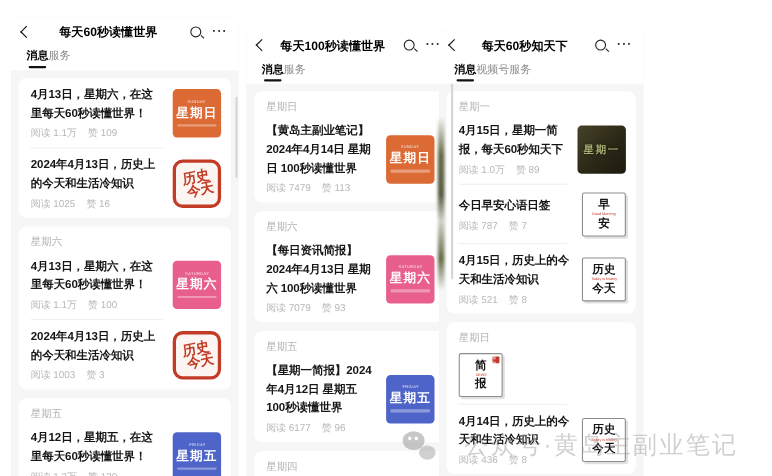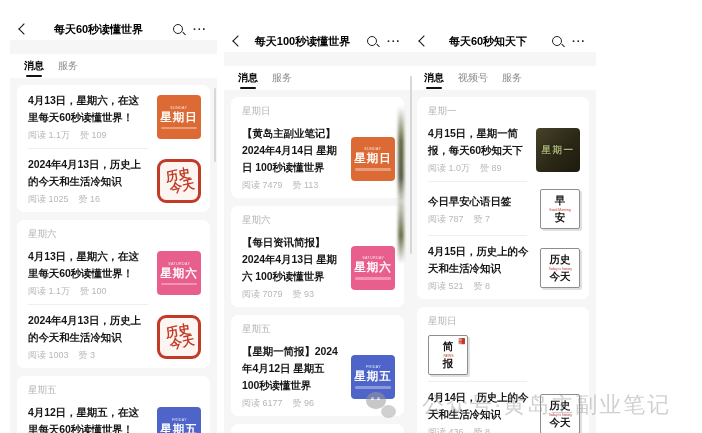--- a/index.html
+++ b/index.html
@@ -1,33 +1,33 @@
 <!DOCTYPE html>
 <html><head>
 <meta charset="utf-8">
 <style>
   html,body{margin:0;padding:0;background:#fff;}
   #stage{position:relative;width:702px;height:433px;overflow:hidden;background:#ffffff;
          font-family:"Liberation Sans","DejaVu Sans",sans-serif;}
   .panel{position:absolute;bottom:0;background:#f6f6f6;overflow:hidden;}
   .p0{left:10px;top:16px;width:207px;}
   .p1{left:224px;top:28px;width:187px;}
-  .p2{left:410px;top:28px;width:186px;}
+  .p2{left:399px;top:28px;width:186px;}
   .phead{background:#fff;display:flex;align-items:center;padding:4px 10px 2px 10px;height:18px;}
   .chev{width:7px;height:7px;border-left:1.6px solid #111;border-bottom:1.6px solid #111;
         transform:rotate(45deg);flex:0 0 auto;}
   .p-title{flex:1;text-align:center;font-size:11px;font-weight:bold;color:#000;
            white-space:nowrap;overflow:hidden;}
   .mag{position:relative;width:8px;height:8px;border:1.3px solid #222;border-radius:50%;
        margin:0 10px 0 4px;flex:0 0 auto;}
   .mag::after{content:"";position:absolute;width:4px;height:1.3px;background:#222;
        right:-3.5px;bottom:-1px;transform:rotate(45deg);}
   .more{font-size:11px;font-weight:bold;color:#222;letter-spacing:1px;line-height:8px;}
-  .tabs{background:#fff;display:flex;gap:14px;padding:3px 10px 0 14px;height:21px;
-        align-items:flex-end;margin-top:14px;}
+  .tabs{background:#fff;display:flex;padding:3px 10px 0 14px;height:21px;
+        align-items:center;}
   .tab{font-size:10px;color:#8b8b8b;position:relative;padding-bottom:5px;}
   .tab.active{color:#000;font-weight:bold;}
   .tab.active::after{content:"";position:absolute;left:50%;transform:translateX(-50%);
         bottom:1px;width:16px;height:2.4px;background:#111;border-radius:2px;}
   .list{padding:7px 7px 0 7px;display:flex;flex-direction:column;gap:8px;}
   .card{background:#fff;border-radius:7px;overflow:hidden;}
   .sep{font-size:9.5px;color:#b3b3b3;padding:8px 11px 0 11px;}
   .item{display:flex;gap:8px;padding:7px 9px 6px 11px;align-items:center;cursor:pointer;}
   .col{flex:1;min-width:0;}
   .title{font-size:10.5px;font-weight:600;color:#161616;line-height:1.62;letter-spacing:-0.1px;}

